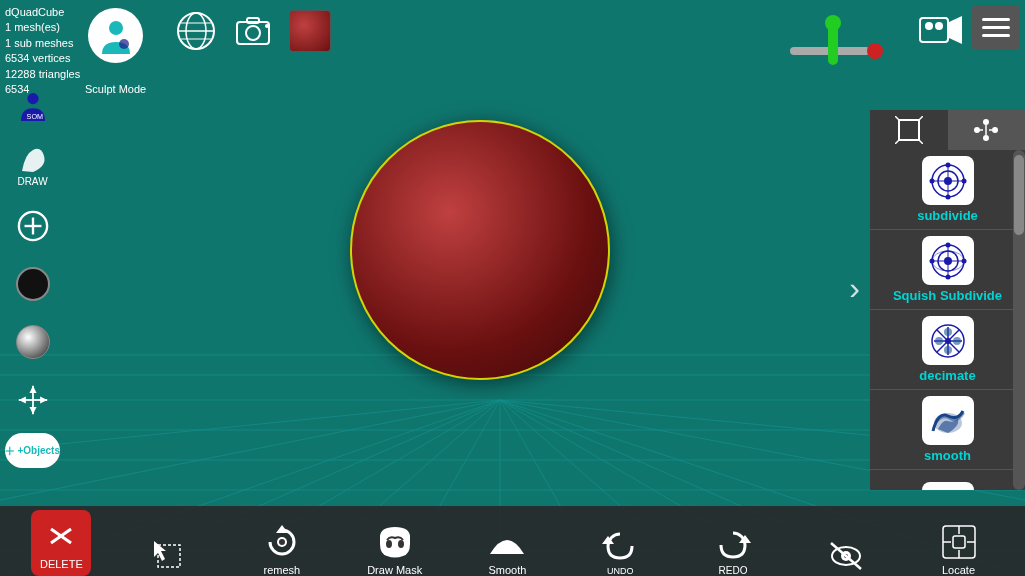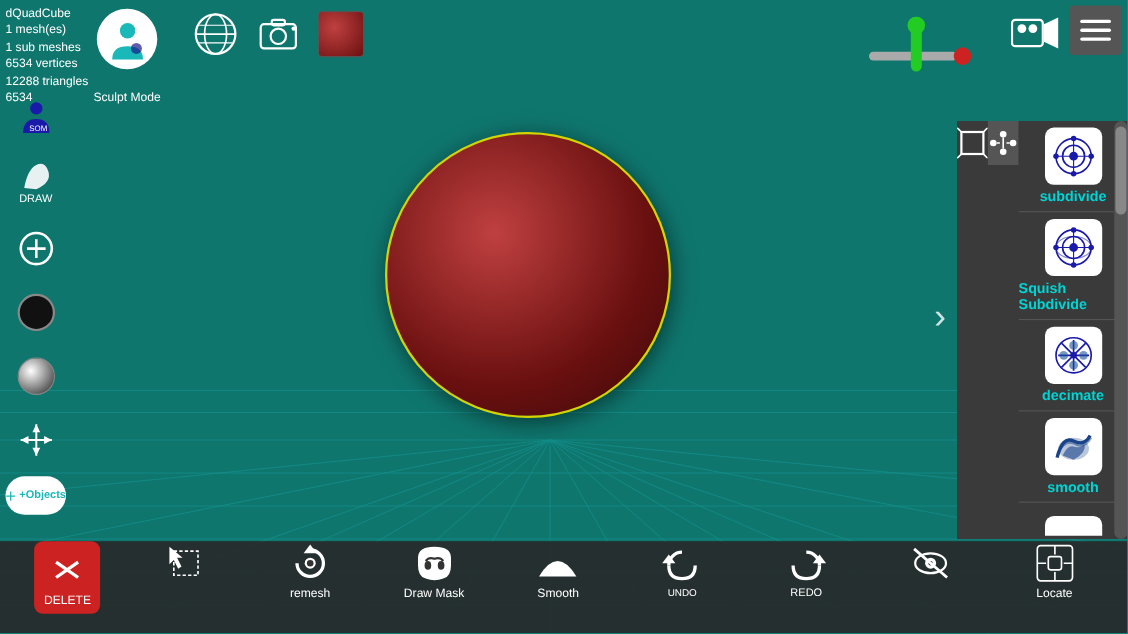--- a/index.html
+++ b/index.html
@@ -196,21 +196,21 @@
 
     
     #right-panel {
       position: absolute;
       top: 110px;
       right: 0;
       width: 155px;
       height: 380px;
       background: #3a3a3a;
       display: flex;
-      flex-direction: row;
+      flex-direction: column;
     }
 
     #right-panel-tabs {
       display: flex;
       background: #2a2a2a;
       height: 40px;
     }
 
     .panel-tab {
       flex: 1;
@@ -292,24 +292,24 @@
       font-size: 32px;
       cursor: pointer;
       opacity: 0.8;
     }
 
     
     #bottom-bar {
       position: absolute;
       bottom: 0; left: 0;
       width: 100%;
-      height: 84px;
+      height: 70px;
       background: rgba(40,40,40,0.9);
       display: flex;
-      align-items: flex-start;
+      align-items: flex-end;
       justify-content: space-around;
       padding: 0 10px;
     }
 
     .bottom-btn {
       display: flex;
       flex-direction: column;
       align-items: center;
       justify-content: center;
       color: white;

